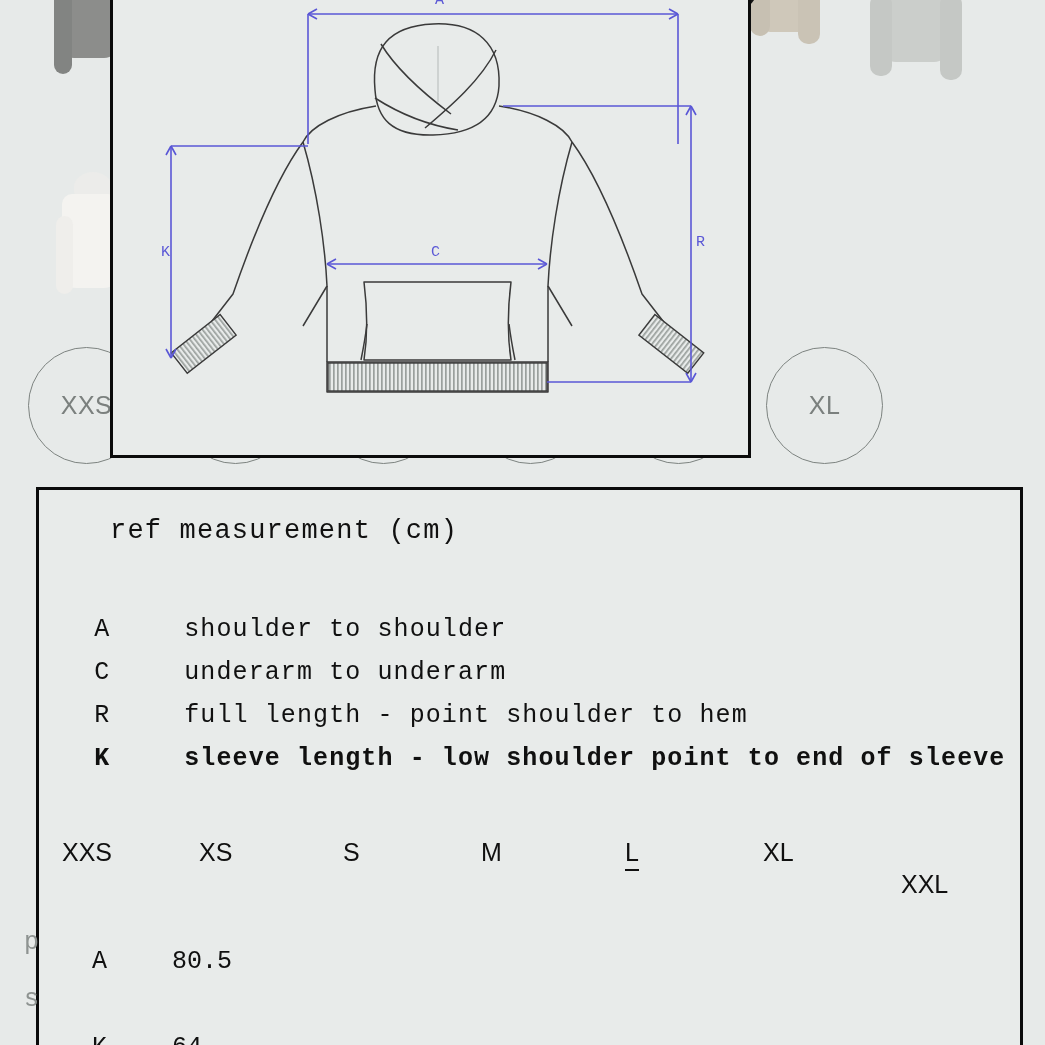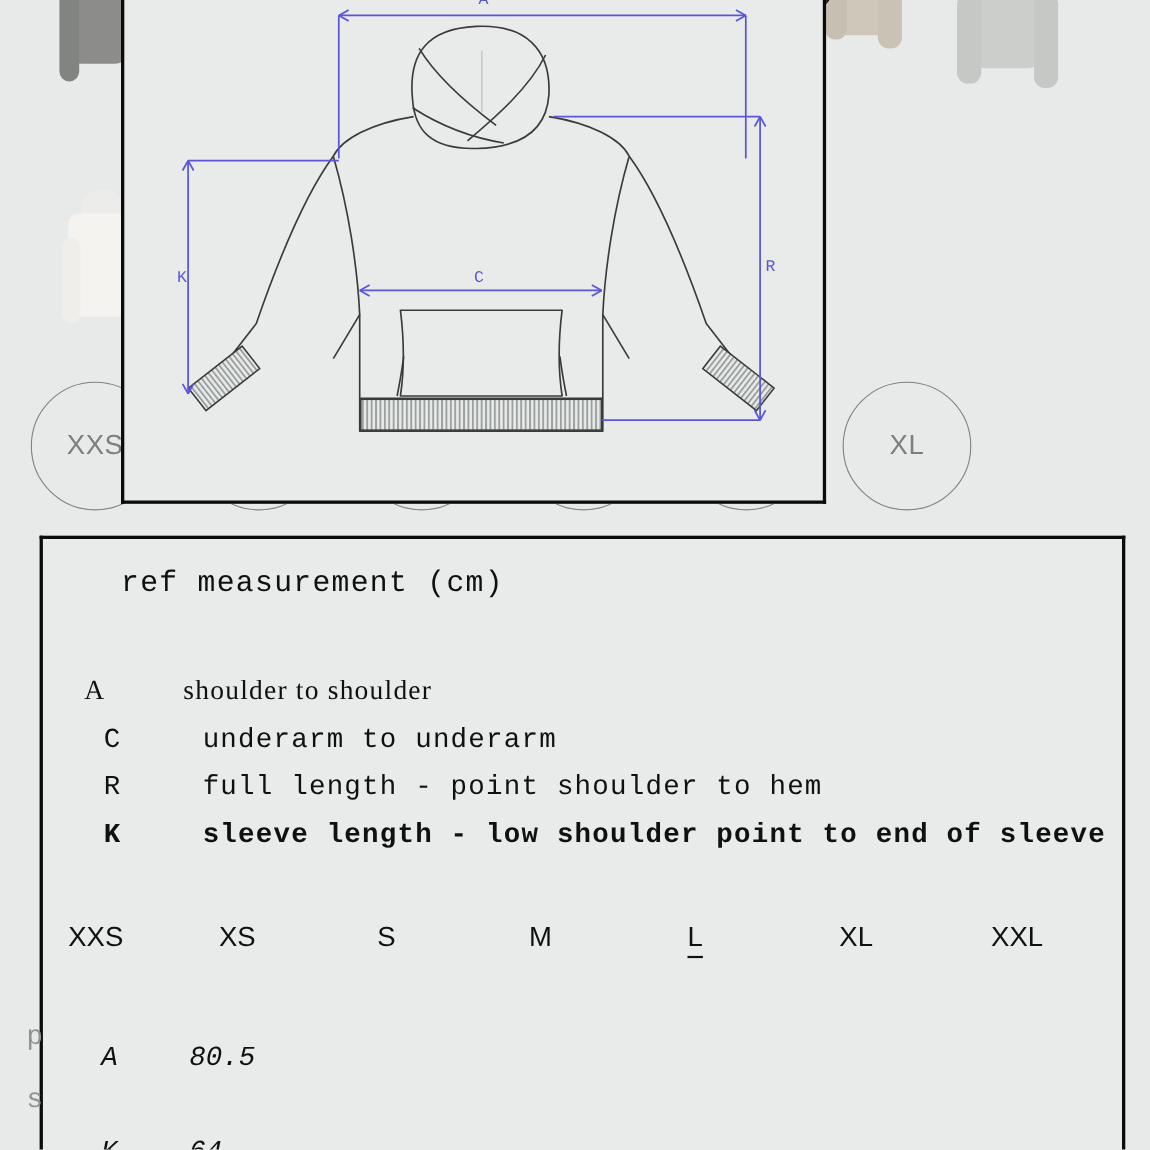--- a/index.html
+++ b/index.html
@@ -34,21 +34,21 @@
 
   
   .mono{font-family:"Liberation Mono","DejaVu Sans Mono",monospace;color:#101010;}
   .legend-head{position:absolute;left:62px;top:516px;font-size:27px;letter-spacing:1.2px;margin-left:48px;}
   .legend-row{position:absolute;left:62px;font-size:25px;letter-spacing:1.1px;white-space:pre;}
   .legend-ref{display:inline-block;width:90px;}
 
   .size-head{position:absolute;top:838px;font-size:25px;color:#101010;}
   .size-head.sel{border-bottom:2px solid #101010;padding-bottom:2px;}
 
-  .val-row{position:absolute;left:62px;font-size:25px;white-space:pre;font-style:italic;}
+  .val-row{position:absolute;left:62px;font-size:25px;white-space:pre;}
   .val-ref{display:inline-block;width:80px;}
 
   
   .edge-glyph{position:absolute;left:24px;color:#8e9391;font-size:25px;
               font-family:"Liberation Mono",monospace;}
   svg{display:block;}
 </style>
 </head>
 <body>
 
@@ -187,40 +187,40 @@
   <div class="mono" style="position:absolute;left:322px;top:-2px;color:#5a57d6;font-size:15px;">A</div>
   <div class="mono" style="position:absolute;left:318px;top:250px;color:#5a57d6;font-size:15px;">C</div>
   <div class="mono" style="position:absolute;left:583px;top:240px;color:#5a57d6;font-size:15px;">R</div>
   <div class="mono" style="position:absolute;left:48px;top:250px;color:#5a57d6;font-size:15px;">K</div>
 </div>
 
 <div class="panel" id="measure-panel"></div>
 
 <div class="mono legend-head">ref   measurement (cm)</div>
 
-<div class="mono legend-row" style="top:586px;font-family:Liberation Serif, serif;">
+<div class="mono legend-row" style="top:586px;">
   <span class="legend-ref">A</span><span>shoulder to shoulder</span>
 </div>
 <div class="mono legend-row" style="top:629px;">
   <span class="legend-ref">C</span><span>underarm to underarm</span>
 </div>
 <div class="mono legend-row" style="top:672px;">
   <span class="legend-ref">R</span><span>full length - point shoulder to hem</span>
 </div>
 <div class="mono legend-row" style="top:715px;font-weight:bold;">
   <span class="legend-ref">K</span><span>sleeve length - low shoulder point to end of sleeve</span>
 </div>
 
 <div class="size-head" style="left:62px;">XXS</div>
 <div class="size-head" style="left:199px;">XS</div>
 <div class="size-head" style="left:343px;">S</div>
 <div class="size-head" style="left:481px;">M</div>
 <div class="size-head sel" style="left:625px;">L</div>
 <div class="size-head" style="left:763px;">XL</div>
-<div class="size-head" style="left:901px;">XXL</div>
+<div class="size-head" style="left:901px;margin-top:32px;">XXL</div>
 
 <div class="mono val-row" style="top:918px;">
   <span class="val-ref">A</span><span>80.5</span>
 </div>
 <div class="mono val-row" style="top:1018px;">
   <span class="val-ref">C</span><span>81.5</span>
 </div>
 <div class="mono val-row" style="top:1004px;">
   <span class="val-ref">K</span><span>64</span>
 </div>

